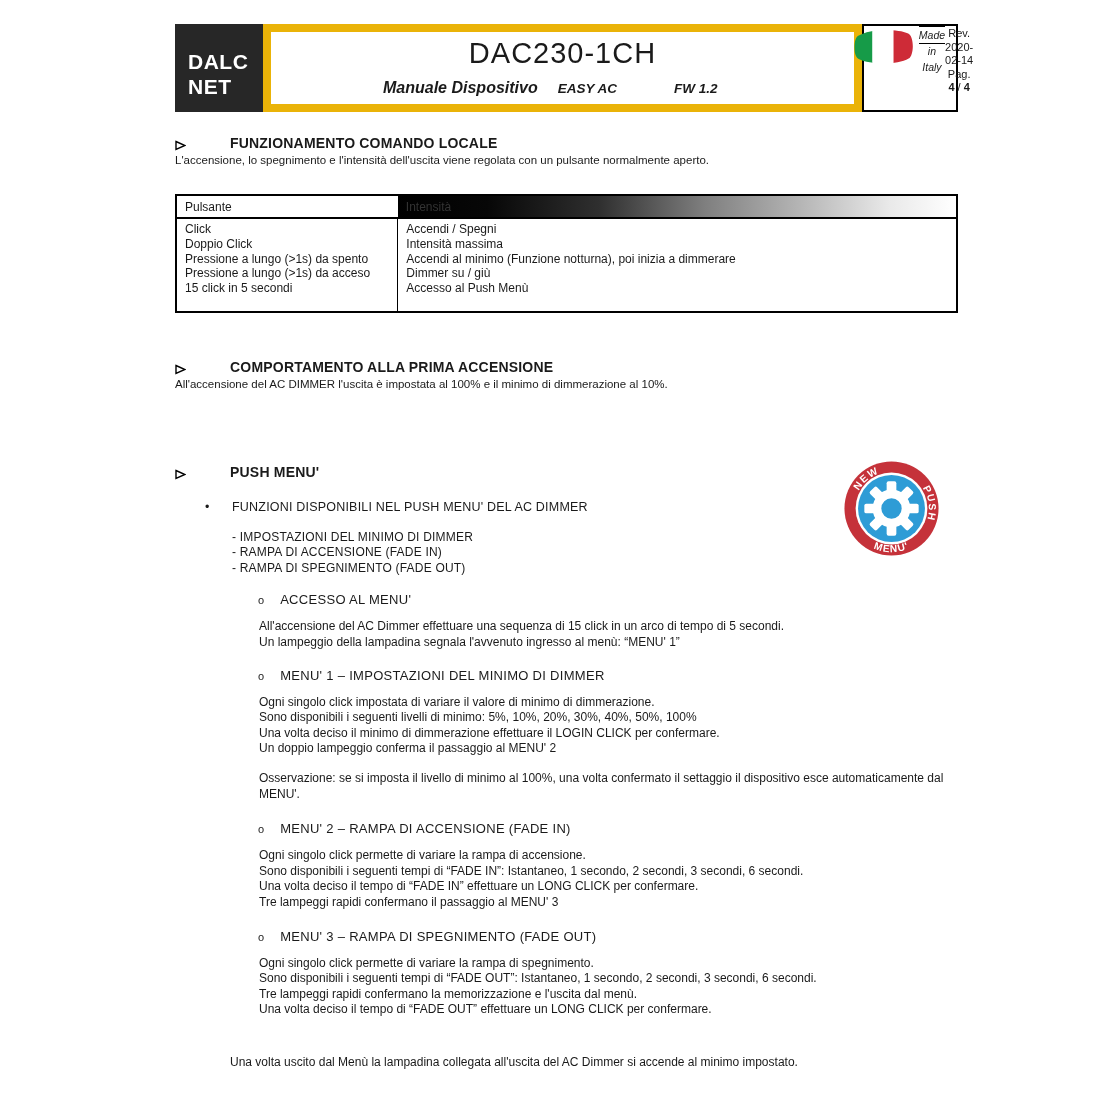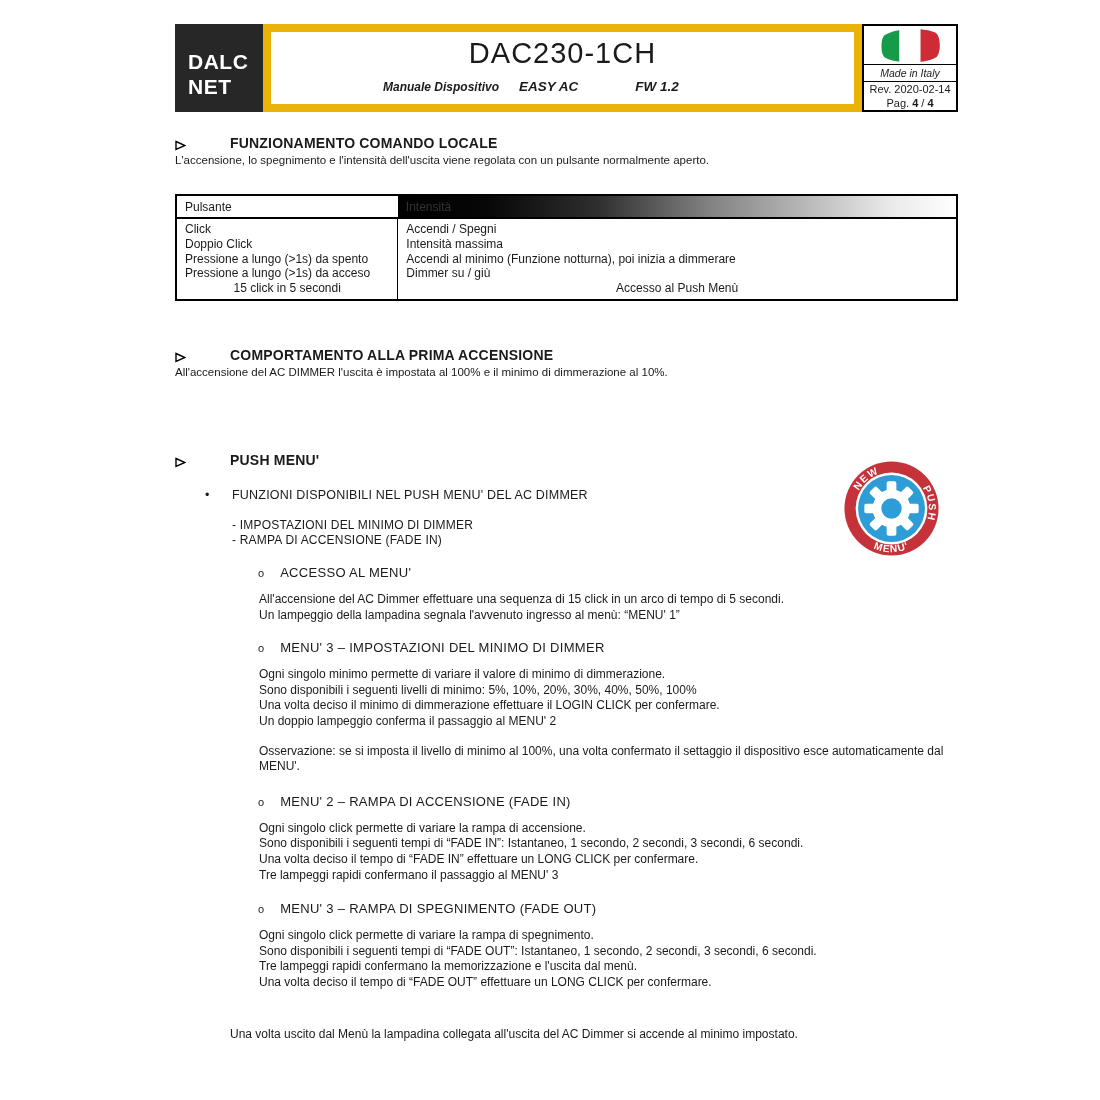--- a/index.html
+++ b/index.html
@@ -7,24 +7,24 @@
         font-family:"Liberation Sans",sans-serif;color:#1a1a1a;}
   .content{position:absolute;left:175px;top:24px;width:783px;}
 
   
   .hdr{display:flex;height:88px;}
   .logo{width:88px;background:#272727;color:#fff;box-sizing:border-box;
         padding:26px 0 0 13px;font-weight:bold;font-size:21px;line-height:1.18;letter-spacing:.5px;}
   .hcenter{flex:1;border:8px solid #eab308;box-sizing:border-box;}
   .htitle{text-align:center;font-size:29px;margin-top:4px;letter-spacing:1px;line-height:34px;}
   .hsub{display:flex;align-items:baseline;margin-top:9px;padding-left:112px;}
-  .hsub .md{font-size:12px;font-weight:bold;font-style:italic;}
+  .hsub .md{font-size:16px;font-weight:bold;font-style:italic;}
   .hsub .ea{font-size:13.5px;font-weight:bold;font-style:italic;margin-left:20px;}
   .hsub .fw{font-size:13.5px;font-weight:bold;font-style:italic;margin-left:57px;}
-  .hright{width:96px;border:2px solid #000;box-sizing:border-box;display:flex;flex-direction:column;justify-content:center;}
+  .hright{width:96px;border:2px solid #000;box-sizing:border-box;display:flex;flex-direction:row;justify-content:center;}
   .flagrow{height:40px;display:flex;align-items:center;justify-content:center;}
   .maderow{border-top:1.5px solid #000;border-bottom:1.5px solid #000;font-style:italic;
            font-size:10.5px;text-align:center;line-height:16px;height:16px;}
   .revrow{flex:1;font-size:11px;text-align:center;line-height:13.5px;padding-top:1px;}
 
   
   .sec-h{display:flex;align-items:flex-end;margin-top:23px;}
   .sec-h .arrow{width:11px;height:11px;flex:0 0 11px;}
   .sec-h .t{font-size:14px;font-weight:bold;margin-left:44px;letter-spacing:.2px;}
   .sec-d{font-size:11.5px;margin-top:3px;}
@@ -32,21 +32,21 @@
   
   table.cmd{width:100%;border-collapse:collapse;margin-top:28px;font-size:12px;
             border:2px solid #000;}
   table.cmd th{font-weight:normal;text-align:left;padding:2px 8px;height:17px;
                border-bottom:2px solid #000;}
   th.int{background:linear-gradient(90deg,#000 0%,#070707 16%,#2f2f2f 36%,#7f7f7f 55%,#b8b8b8 73%,#e9e9e9 88%,#fff 100%);
          text-align:center;color:#333;}
   table.cmd td{padding:0 8px;line-height:14.8px;vertical-align:top;}
   td.c2{border-left:1.5px solid #000;}
   tr.first td{padding-top:3px;}
-  tr.last td{padding-bottom:3px;text-align:center;}
+  tr.last td{padding-bottom:15px;}
   col.c1{width:28.4%;}
 
   .gap-first{margin-top:46px;}
   .gap-push{margin-top:74px;}
 
   
   .bullet-line{display:flex;margin-top:20px;font-size:12.5px;letter-spacing:.2px;}
   .bullet-line .b{width:27px;padding-left:30px;}
   .dashlist{margin-top:16px;margin-left:57px;font-size:12px;line-height:15.5px;letter-spacing:.2px;}
 
@@ -163,20 +163,21 @@
       <span class="t">PUSH MENU'</span>
     </div>
 
     <div class="bullet-line">
       <span class="b">•</span>
       <span>FUNZIONI DISPONIBILI NEL PUSH MENU' DEL AC DIMMER</span>
     </div>
     <div class="dashlist">
       <div>- IMPOSTAZIONI DEL MINIMO DI DIMMER</div>
       <div>- RAMPA DI ACCENSIONE (FADE IN)</div>
+      <div>- RAMPA DI SPEGNIMENTO (FADE OUT)</div>
     </div>
 
     <svg class="badge" viewBox="0 0 100 100">
       <circle cx="50" cy="50" r="48.5" fill="#c5323a"></circle>
       <circle cx="50" cy="50" r="37" fill="#ffffff"></circle>
       <circle cx="50" cy="50" r="34.5" fill="#2e9cd6"></circle>
       <g fill="#ffffff">
         <circle cx="50" cy="50" r="15" fill="none" stroke="#ffffff" stroke-width="9"></circle>
         <rect x="45" y="22" width="10" height="12" rx="2"></rect>
         <rect x="45" y="22" width="10" height="12" rx="2" transform="rotate(45 50 50)"></rect>
@@ -207,24 +208,24 @@
       <span class="o">o</span>
       <span class="t">ACCESSO AL MENU'</span>
     </div>
     <div class="para">
       <div>All'accensione del AC Dimmer effettuare una sequenza di 15 click in un arco di tempo di 5 secondi.</div>
       <div>Un lampeggio della lampadina segnala l'avvenuto ingresso al menù: “MENU' 1”</div>
     </div>
 
     <div class="sub-h" style="margin-top:17px">
       <span class="o">o</span>
-      <span class="t">MENU' 3 – IMPOSTAZIONI DEL MINIMO DI DIMMER</span>
-    </div>
-    <div class="para">
-      <div>Ogni singolo minimo permette di variare il valore di minimo di dimmerazione.</div>
+      <span class="t">MENU' 1 – IMPOSTAZIONI DEL MINIMO DI DIMMER</span>
+    </div>
+    <div class="para">
+      <div>Ogni singolo click impostata di variare il valore di minimo di dimmerazione.</div>
       <div>Sono disponibili i seguenti livelli di minimo: 5%, 10%, 20%, 30%, 40%, 50%, 100%</div>
       <div>Una volta deciso il minimo di dimmerazione effettuare il LOGIN CLICK per confermare.</div>
       <div>Un doppio lampeggio conferma il passaggio al MENU' 2</div>
     </div>
     <div class="para note">Osservazione: se si imposta il livello di minimo al 100%, una volta confermato il settaggio il dispositivo esce automaticamente dal MENU'.</div>
 
     <div class="sub-h" style="margin-top:19px">
       <span class="o">o</span>
       <span class="t">MENU' 2 – RAMPA DI ACCENSIONE (FADE IN)</span>
     </div>

